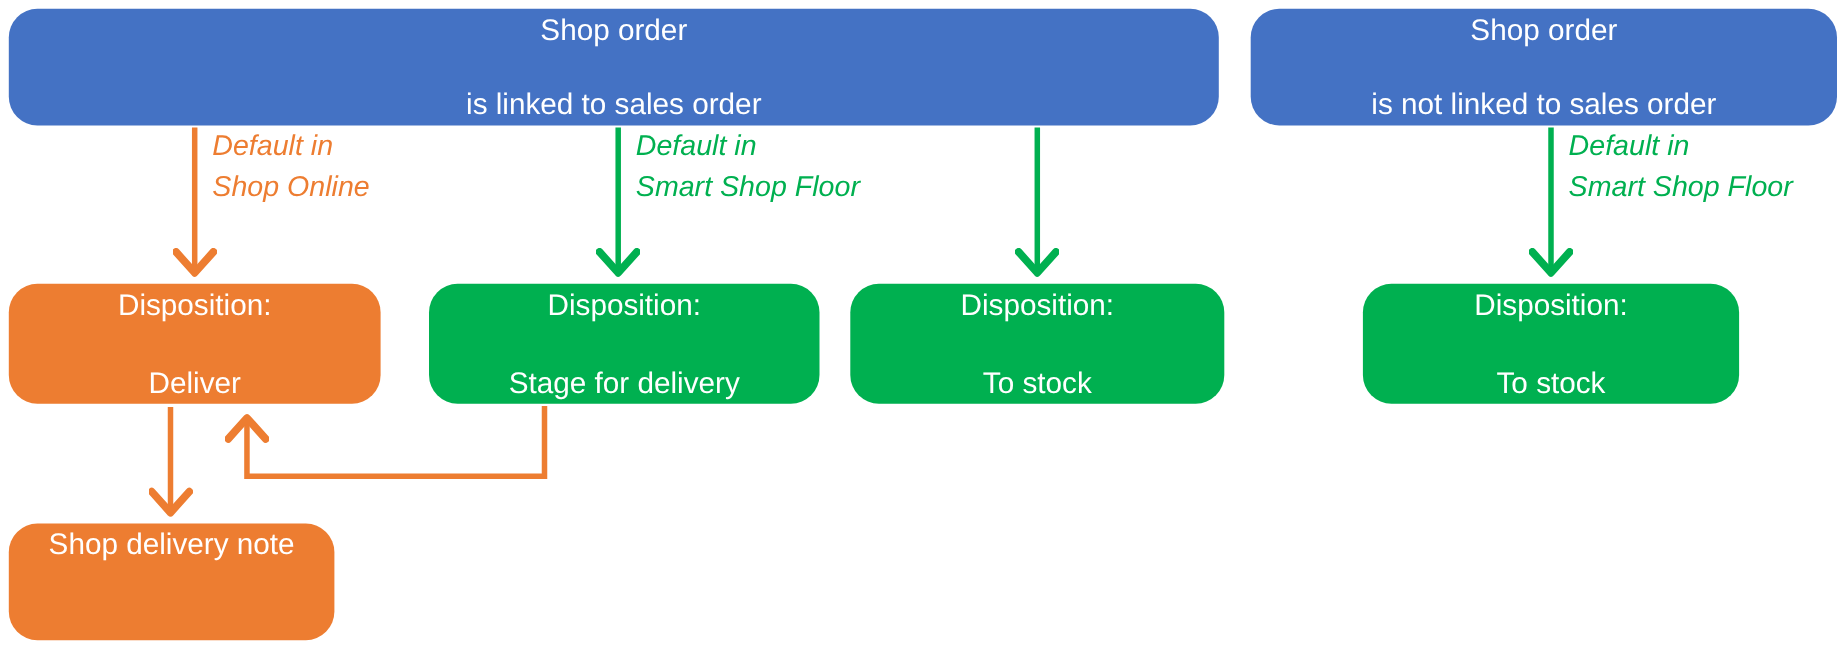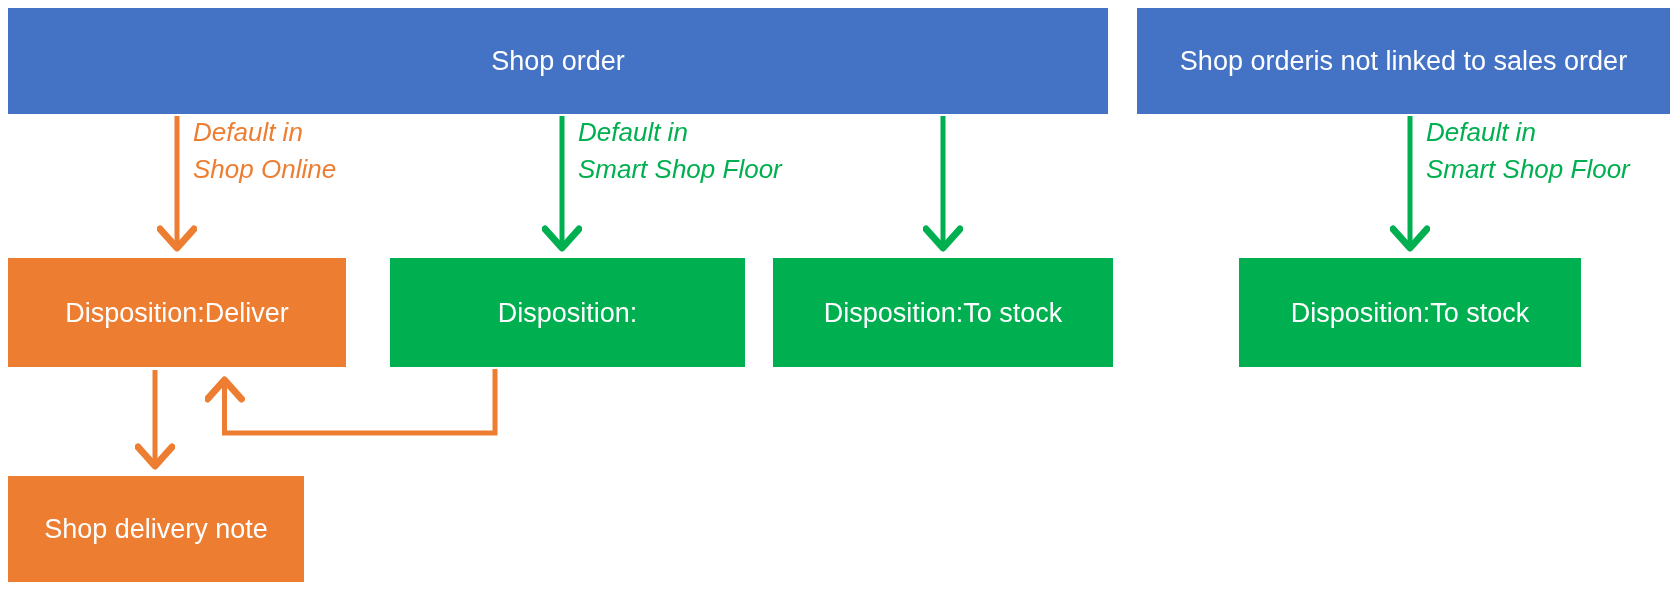--- a/index.html
+++ b/index.html
@@ -9,24 +9,24 @@
   html,body{margin:0;padding:0;background:#fff;}
   .canvas{
     position:relative; width:1680px; height:592px; background:var(--bg);
     font-family:"Liberation Sans", sans-serif; overflow:hidden;
   }
   .arrows{position:absolute; left:0; top:0; width:1680px; height:592px; pointer-events:none;}
   .arrow-path{fill:none; stroke-width:5;}
   .stroke-orange{stroke:var(--orange);}
   .stroke-green{stroke:var(--green);}
   .box{
-    position:absolute; display:flex; flex-direction:row;
-    align-items:center; justify-content:center;
+    position:absolute; display:flex; flex-direction:column;
+    align-items:center; justify-content:space-between;
     color:var(--text-on-box); text-align:center;
-    font-size:27px; line-height:38px;
+    font-size:27px; line-height:38px;border-radius:26px;
   }
   .box span{display:block;}
   .blue-box{background:var(--blue);}
   .orange-box{background:var(--orange);}
   .green-box{background:var(--green);}
   #header-linked{left:8px; top:8px; width:1100px; height:106px;}
   #header-not-linked{left:1137px; top:8px; width:533px; height:106px;}
   #box-deliver{left:8px; top:258px; width:338px; height:109px;}
   #box-stage{left:390px; top:258px; width:355px; height:109px;}
   #box-tostock-left{left:773px; top:258px; width:340px; height:109px;}
@@ -63,20 +63,21 @@
     <path class="arrow-path stroke-orange" d="M177,116 L177,248" marker-end="url(#ah-orange)"></path>
     <path class="arrow-path stroke-green" d="M562,116 L562,248" marker-end="url(#ah-green)"></path>
     <path class="arrow-path stroke-green" d="M943,116 L943,248" marker-end="url(#ah-green)"></path>
     <path class="arrow-path stroke-green" d="M1410,116 L1410,248" marker-end="url(#ah-green)"></path>
     <path class="arrow-path stroke-orange" d="M155,370 L155,466" marker-end="url(#ah-orange)"></path>
     <path class="arrow-path stroke-orange" d="M495,369 L495,433 L224.5,433 L224.5,380" marker-end="url(#ah-orange)"></path>
   </svg>
 
   <div class="box blue-box" id="header-linked">
     <span>Shop order</span>
+    <span>is linked to sales order</span>
   </div>
 
   <div class="box blue-box" id="header-not-linked">
     <span>Shop order</span>
     <span>is not linked to sales order</span>
   </div>
 
   <div class="flow-label orange-text" id="label-exact-online">
     <span>Default in</span>
     <span>Shop Online</span>
@@ -92,20 +93,21 @@
     <span>Smart Shop Floor</span>
   </div>
 
   <div class="box orange-box" id="box-deliver">
     <span>Disposition:</span>
     <span>Deliver</span>
   </div>
 
   <div class="box green-box" id="box-stage">
     <span>Disposition:</span>
+    <span>Stage for delivery</span>
   </div>
 
   <div class="box green-box" id="box-tostock-left">
     <span>Disposition:</span>
     <span>To stock</span>
   </div>
 
   <div class="box green-box" id="box-tostock-right">
     <span>Disposition:</span>
     <span>To stock</span>

